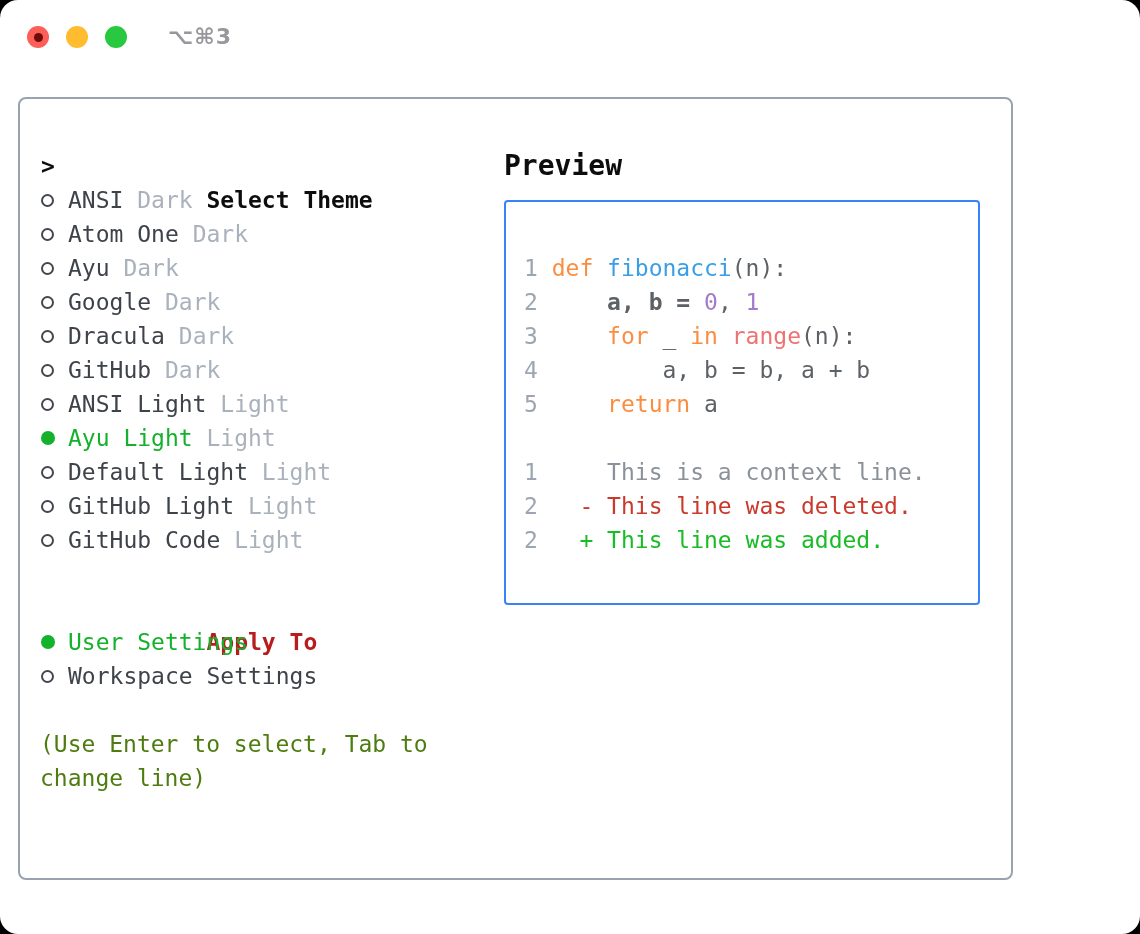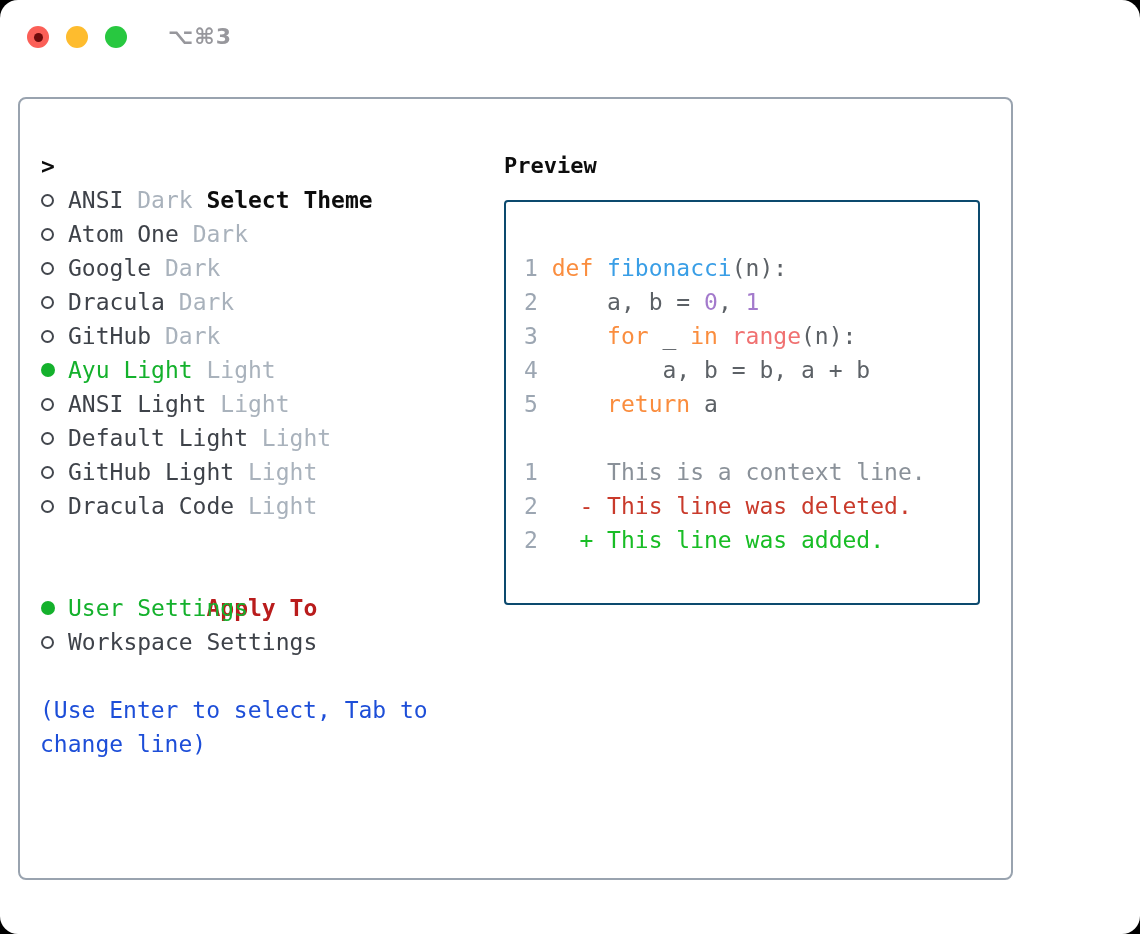--- a/index.html
+++ b/index.html
@@ -44,27 +44,27 @@
   .row.blank{padding-left:0;}
   .icon-col{position:absolute;left:0;top:0;width:28px;height:34px;}
   .radio{
     position:absolute;left:1px;top:10.5px;width:13px;height:13px;box-sizing:border-box;
     border:2px solid #43474E;border-radius:50%;
   }
   .radio.sel{border:none;width:14px;height:14px;top:10px;}
   .prompt{position:absolute;left:1px;top:0;font-weight:bold;color:#0d0d0d;font-size:23px;line-height:34px;}
   .hdr{font-weight:bold;color:#0d0d0d;margin-top:8px;}
   .variant{color:#A9B2BC;text-align:center;}
-  .hint{color:#1d4ed8;padding-left:0;}
+  .hint{color:#4d7c0f;padding-left:0;}
   .apply-hdr{font-weight:bold;color:#b91c1c;}
   
-  .preview-header{height:34px;line-height:34px;font-size:22px;font-weight:bold;color:#0d0d0d;white-space:pre;}
+  .preview-header{height:34px;line-height:34px;font-size:28px;font-weight:bold;color:#0d0d0d;white-space:pre;}
   .preview-box{
     margin-top:17px;width:476px;height:405px;box-sizing:border-box;
-    border:2px solid #0c4a6e;border-radius:4px;background:#fff;
+    border:2px solid #3b82f6;border-radius:4px;background:#fff;
     padding:49px 0 0 18px;overflow:hidden;
   }
   .line{height:34px;line-height:34px;font-size:23px;white-space:pre;}
 </style>
 </head>
 <body>
 
 <div class="window">
 
   <div class="titlebar">
@@ -84,28 +84,29 @@
       <div class="left-col">
         <div class="row">
           <span class="icon-col">
             <span class="prompt">&gt;</span>
           </span><span class="hdr">Select Theme</span>
         </div>
 
         <div id="theme-list">
             <div class="row"><span class="icon-col"><span class="radio"></span></span><span>ANSI</span><span class="variant"> Dark</span></div>
             <div class="row"><span class="icon-col"><span class="radio"></span></span><span>Atom One</span><span class="variant"> Dark</span></div>
+            <div class="row"><span class="icon-col"><span class="radio"></span></span><span>Ayu</span><span class="variant"> Dark</span></div>
             <div class="row"><span class="icon-col"><span class="radio"></span></span><span>Google</span><span class="variant"> Dark</span></div>
             <div class="row"><span class="icon-col"><span class="radio"></span></span><span>Dracula</span><span class="variant"> Dark</span></div>
             <div class="row"><span class="icon-col"><span class="radio"></span></span><span>GitHub</span><span class="variant"> Dark</span></div>
+            <div class="row"><span class="icon-col"><span class="radio"></span></span><span>ANSI Light</span><span class="variant"> Light</span></div>
             <div class="row"><span class="icon-col"><span class="radio sel" style="background: rgb(20, 177, 44);"></span></span><span style="color: rgb(20, 177, 44);">Ayu Light</span><span class="variant"> Light</span></div>
-            <div class="row"><span class="icon-col"><span class="radio"></span></span><span>ANSI Light</span><span class="variant"> Light</span></div>
             <div class="row"><span class="icon-col"><span class="radio"></span></span><span>Default Light</span><span class="variant"> Light</span></div>
             <div class="row"><span class="icon-col"><span class="radio"></span></span><span>GitHub Light</span><span class="variant"> Light</span></div>
-            <div class="row"><span class="icon-col"><span class="radio"></span></span><span>Dracula Code</span><span class="variant"> Light</span></div>
+            <div class="row"><span class="icon-col"><span class="radio"></span></span><span>GitHub Code</span><span class="variant"> Light</span></div>
           </div>
 
         <div class="row blank"> </div>
 
         <div class="row">
           <span class="icon-col"></span><span class="apply-hdr">Apply To</span>
         </div>
 
         <div id="apply-list">
             <div class="row"><span class="icon-col"><span class="radio sel" style="background: rgb(20, 177, 44);"></span></span><span style="color: rgb(20, 177, 44);">User Settings</span></div>
@@ -115,21 +116,21 @@
         <div class="row blank"> </div>
 
         <div class="row hint">(Use Enter to select, Tab to</div>
         <div class="row hint">change line)</div>
       </div>
 
       <div class="right-col">
         <div class="preview-header">Preview</div>
         <div class="preview-box" id="preview-box">
             <div class="line"><span style="color: rgb(156, 166, 178);">1 </span><span style="color: rgb(250, 141, 62);">def </span><span style="color: rgb(57, 158, 230);">fibonacci</span><span style="color: rgb(92, 97, 102);">(n):</span></div>
-            <div class="line"><span style="color: rgb(156, 166, 178);">2 </span><span style="color: rgb(92, 97, 102);">    a, b = </span><span style="color: rgb(163, 122, 204);">0</span><span style="color: rgb(92, 97, 102);">, </span><span style="color: rgb(163, 122, 204);">1</span></div>
+            <div class="line"><span style="color: rgb(156, 166, 178);">2 </span><span style="color: rgb(92, 97, 102); font-weight: bold;">    a, b = </span><span style="color: rgb(163, 122, 204);">0</span><span style="color: rgb(92, 97, 102);">, </span><span style="color: rgb(163, 122, 204);">1</span></div>
             <div class="line"><span style="color: rgb(156, 166, 178);">3 </span><span style="color: rgb(92, 97, 102);">    </span><span style="color: rgb(250, 141, 62);">for</span><span style="color: rgb(92, 97, 102);"> _ </span><span style="color: rgb(250, 141, 62);">in</span><span style="color: rgb(92, 97, 102);"> </span><span style="color: rgb(240, 113, 113);">range</span><span style="color: rgb(92, 97, 102);">(n):</span></div>
             <div class="line"><span style="color: rgb(156, 166, 178);">4 </span><span style="color: rgb(92, 97, 102);">        a, b = b, a + b</span></div>
             <div class="line"><span style="color: rgb(156, 166, 178);">5 </span><span style="color: rgb(92, 97, 102);">    </span><span style="color: rgb(250, 141, 62);">return</span><span style="color: rgb(92, 97, 102);"> a</span></div>
             <div class="line"> </div>
             <div class="line"><span style="color: rgb(156, 166, 178);">1   </span><span style="color: rgb(138, 145, 153);">  This is a context line.</span></div>
             <div class="line"><span style="color: rgb(156, 166, 178);">2   </span><span style="color: rgb(201, 58, 43);">- This line was deleted.</span></div>
             <div class="line"><span style="color: rgb(156, 166, 178);">2   </span><span style="color: rgb(24, 189, 37);">+ This line was added.</span></div>
           </div>
       </div>
 

